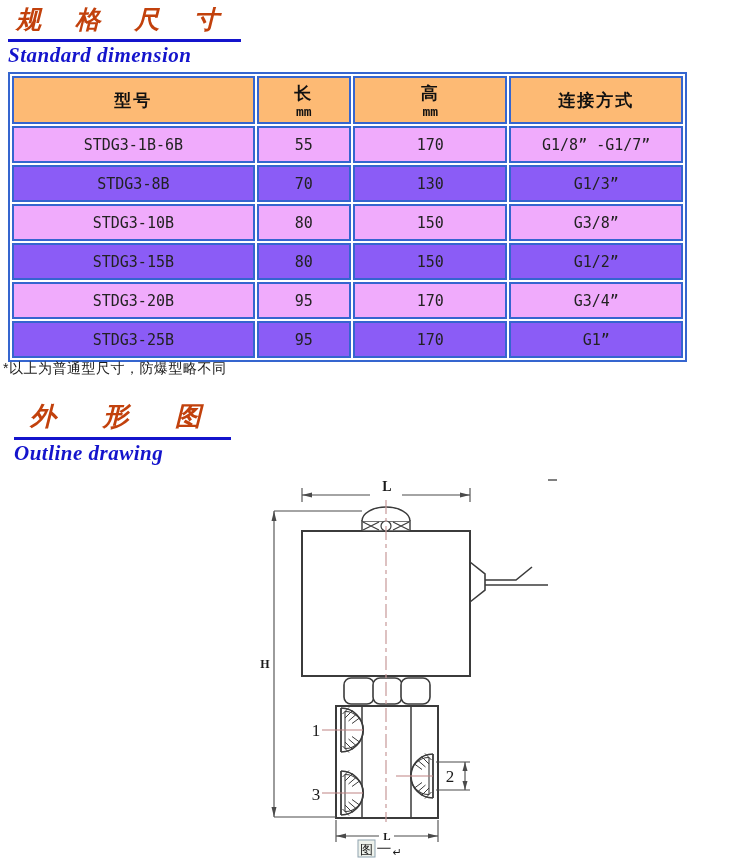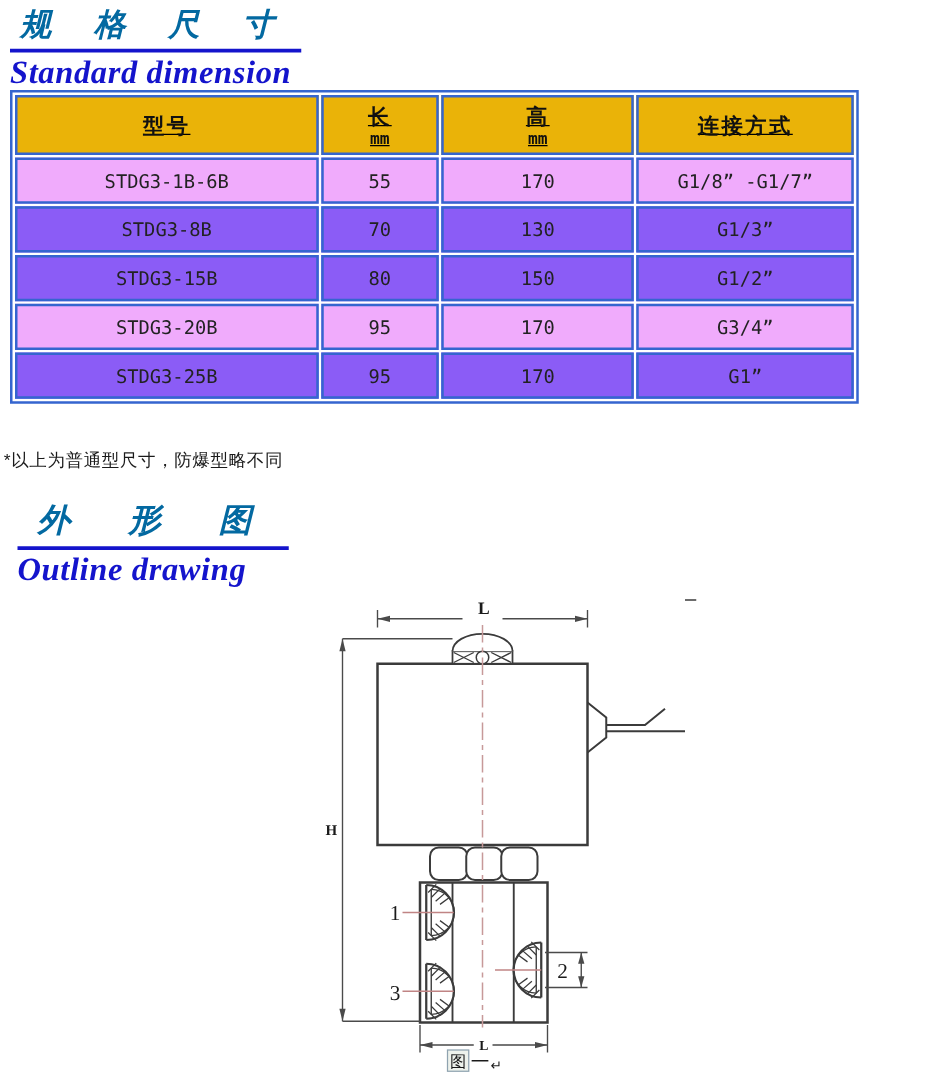--- a/index.html
+++ b/index.html
@@ -3,44 +3,44 @@
 <meta charset="utf-8">
 <style>
   html,body { margin:0; padding:0; }
   body {
     width:745px; height:864px; position:relative; overflow:hidden;
     background:#ffffff; font-family:"Liberation Sans", sans-serif;
   }
   
   .title-block { position:absolute; }
   .cn-title {
-    display:inline-block; color:#0369a1; white-space:nowrap;
+    display:inline-block; color:#c2410c; white-space:nowrap;
     font-family:"Liberation Serif", serif; font-style:italic; font-weight:bold;
     font-size:25px; letter-spacing:14px; padding:0 8px 3px 8px;
     border-bottom:3px solid #1414cc;
   }
   .en-title {
     color:#1414cc; white-space:nowrap;
     font-family:"Liberation Serif", serif; font-style:italic; font-weight:bold;
-    font-size:26px; margin-top:1px; letter-spacing:0.5px;
+    font-size:21px; margin-top:1px; letter-spacing:0.5px;
   }
   #spec-title { left:8px; top:3px; }
   #outline-title { left:14px; top:399px; }
   #outline-title .cn-title { letter-spacing:20px; font-size:26px; padding:0 10px 3px 16px; }
   
   table.spec {
     position:absolute; left:8px; top:72px; width:679px;
     border-collapse:separate; border-spacing:2px; table-layout:fixed;
     background:#ffffff; border:2px solid #3565cf;
   }
   table.spec td {
     border:2px solid #3565cf; text-align:center; vertical-align:middle;
     padding:0; overflow:hidden;
   }
-  tr.hdr td { background:#eab308; height:44px;text-decoration:underline; }
+  tr.hdr td { background:#fdba74; height:44px; }
   .th-cn { font-size:17px; font-weight:bold; color:#111; letter-spacing:2px; }
   .th-unit { font-size:13px; font-weight:bold; color:#111;
              font-family:"DejaVu Sans Mono", monospace; line-height:14px; }
   tr.data td { height:33px; background:#f0abfc;
     font-family:"DejaVu Sans Mono", monospace; font-size:15px; color:#222; }
   tr.data.alt td { background:#8b5cf6; }
   
   .note {
     position:absolute; left:3px; top:360px; font-size:14px; color:#1a1a1a;
     letter-spacing:0.5px;
@@ -90,20 +90,26 @@
     <td>55</td>
     <td>170</td>
     <td>G1/8” -G1/7”</td>
   </tr>
   <tr class="data alt">
     <td>STDG3-8B</td>
     <td>70</td>
     <td>130</td>
     <td>G1/3”</td>
   </tr>
+  <tr class="data">
+    <td>STDG3-10B</td>
+    <td>80</td>
+    <td>150</td>
+    <td>G3/8”</td>
+  </tr>
   <tr class="data alt">
     <td>STDG3-15B</td>
     <td>80</td>
     <td>150</td>
     <td>G1/2”</td>
   </tr>
   <tr class="data">
     <td>STDG3-20B</td>
     <td>95</td>
     <td>170</td>

